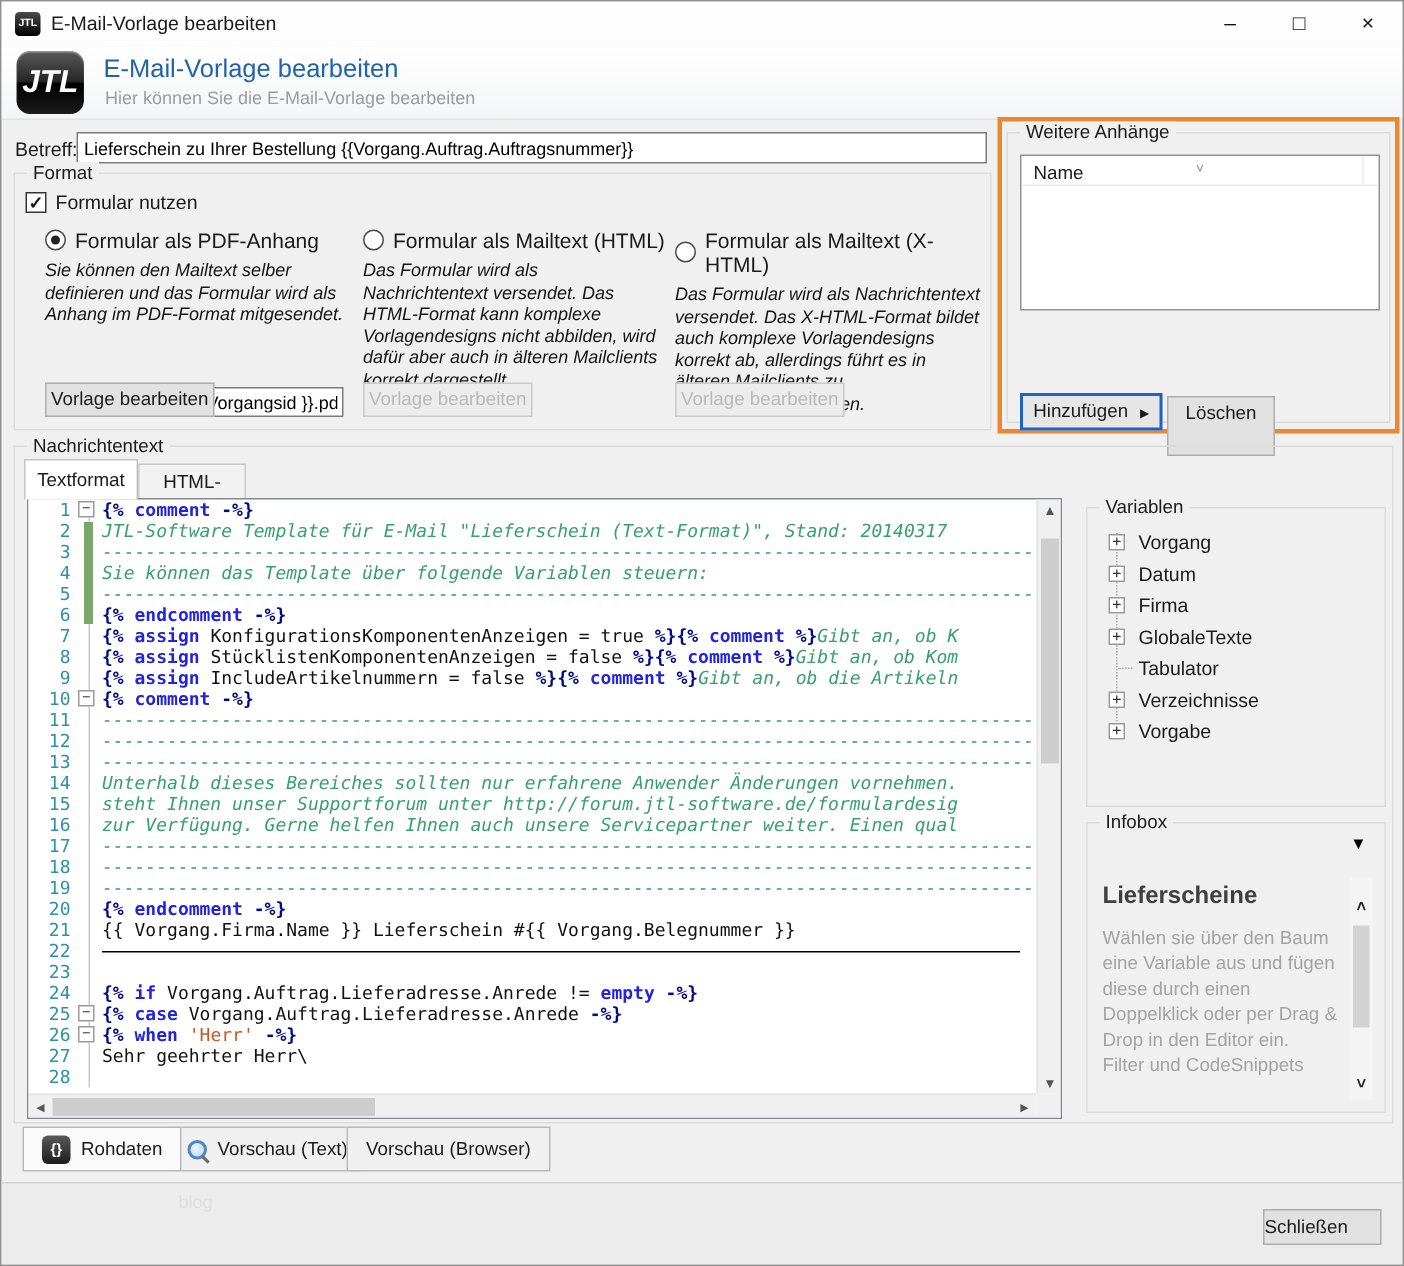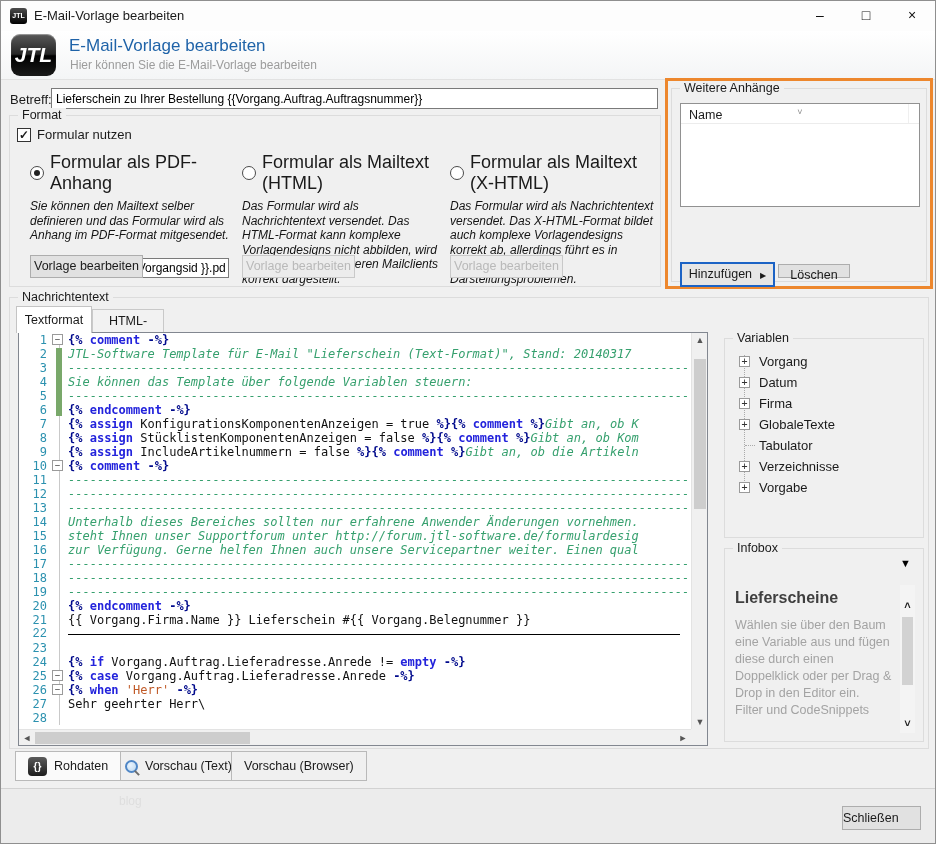--- a/index.html
+++ b/index.html
@@ -36,41 +36,41 @@
   .format-group { left:8px; top:114px; width:652px; height:172px; }
   .cb-row { position:absolute; left:7px; top:11px; display:flex; align-items:center; }
   .checkbox { width:14px; height:14px; border:1px solid #333; background:#fff; font-size:12px; line-height:12px;
     text-align:center; color:#1b1b1b; margin-right:6px; font-weight:bold; }
   .cb-row span.cb-text { font-size:13px; }
   .opt { position:absolute; top:36px; width:202px; }
   .opt1 { left:20px; } .opt2 { left:232px; } .opt3 { left:440px; width:207px; }
   .radio-row { display:flex; align-items:center; }
   .radio { width:14px; height:14px; border:1px solid #4a4a4a; border-radius:50%; background:#fff; margin-right:6px; position:relative; flex:none;}
   .radio.sel::after { content:''; position:absolute; left:3px; top:3px; width:6px; height:6px; border-radius:50%; background:#222; }
-  .radio-row span { font-size:18px; }
+  .radio-row span { font-size:14px; }
   .opt-desc { margin-top:5px; font-size:12px; font-style:italic; line-height:14.5px; color:#141414; }
   .name-row { position:absolute; left:0; top:106px; display:flex; align-items:center; }
   .name-row label { font-size:13px; margin-right:6px; }
   .name-input { width:155px; height:20px; border:1px solid #7a7a7a; font-size:12px; padding:0 3px; font-family:"Liberation Sans",sans-serif; }
   .vb-btn { position:absolute; top:139px; width:113px; height:23px; background:#e1e1e1; border:1px solid #adadad;
     font-size:12.5px; text-align:center; line-height:21px; }
   .vb-btn.disabled { color:#b9b9b9; background:#ececec; border-color:#c9c9c9; }
   
   .annotation { position:absolute; left:664px; top:77px; width:268px; height:211px; border:3px solid #ED872D; }
   .attach-group { left:3px; top:7px; width:256px; height:194px; border:1px solid #dcdcdc; position:absolute; }
   .attach-list { position:absolute; left:8px; top:14px; width:240px; height:104px; background:#fff; border:1px solid #919191; overflow:hidden; }
   .al-header { position:relative; height:20px; border-bottom:1px solid #ececec; font-size:12.5px; line-height:22px; padding-left:8px; }
   .al-chevron { position:absolute; left:50%; top:-3px; transform:translateX(-50%); font-size:9px; color:#8a8a8a; }
   .al-colsep { position:absolute; right:10px; top:0; bottom:0; width:1px; background:#efefef; }
   .attach-row { height:17px; font-size:12px; line-height:17px; padding-left:16px; white-space:nowrap; }
   .attach-row.selected { background:#ededed; }
   .attach-btn { position:absolute; font-size:12.5px; text-align:center; background:#e1e1e1; border:1px solid #adadad; }
   .btn-add { left:8px; top:173px; width:95px; height:25px; border:2px solid #1c63c5; line-height:21px; background:#e6e6e6; }
   .btn-add .arrow { font-size:8px; margin-left:8px; }
-  .btn-del { left:106px; top:175px; width:72px; height:14px; line-height:20px; }
+  .btn-del { left:106px; top:175px; width:72px; height:40px; line-height:20px; }
   
   .message-group { left:8px; top:296px; width:920px; height:452px; }
   .tab { position:absolute; font-size:12.5px; text-align:center; }
   .tab-text { left:6px; top:8px; width:76px; height:27px; background:#fff; border:1px solid #c4c4c4; border-bottom:none; line-height:26px; z-index:3; }
   .tab-html { left:82px; top:11px; width:72px; height:24px; background:#f2f2f2; border:1px solid #c9c9c9; line-height:23px; }
   
   .editor { position:absolute; left:8px; top:34px; width:690px; height:414px; border:1px solid #828790; background:#fff; }
   .gutter { position:absolute; left:0; top:0; bottom:16px; width:47px; background:#fff; overflow:hidden; }
   .gut-num { position:absolute; left:0; width:28px; text-align:right; font:12px/14px "DejaVu Sans Mono",monospace; color:#2b91af; }
   .guide-line { position:absolute; left:40px; top:6px; bottom:4px; width:1px; background:#c9c9c9; }
@@ -237,21 +237,21 @@
             <div class="gut-num" style="top: 154px;">12</div>
             <div class="gut-num" style="top: 168px;">13</div>
             <div class="gut-num" style="top: 182px;">14</div>
             <div class="gut-num" style="top: 196px;">15</div>
             <div class="gut-num" style="top: 210px;">16</div>
             <div class="gut-num" style="top: 224px;">17</div>
             <div class="gut-num" style="top: 238px;">18</div>
             <div class="gut-num" style="top: 252px;">19</div>
             <div class="gut-num" style="top: 266px;">20</div>
             <div class="gut-num" style="top: 280px;">21</div>
-            <div class="gut-num" style="top: 294px; font-family: Liberation Mono, monospace;">22</div>
+            <div class="gut-num" style="top: 294px;">22</div>
             <div class="gut-num" style="top: 308px;">23</div>
             <div class="gut-num" style="top: 322px;">24</div>
             <div class="gut-num" style="top: 336px;">25</div>
             <div class="fold-box" style="top: 337px;">−</div>
             <div class="gut-num" style="top: 350px;">26</div>
             <div class="fold-box" style="top: 351px;">−</div>
             <div class="gut-num" style="top: 364px;">27</div>
             <div class="gut-num" style="top: 378px;">28</div>
             <div class="green-bar" style="top: 15px; height: 68px;"></div>
           </div>

